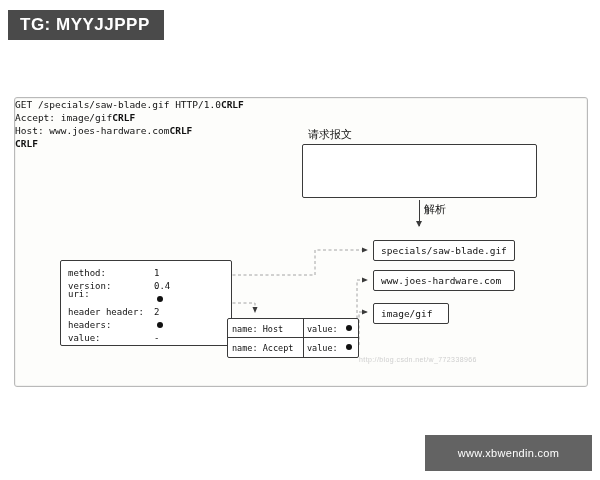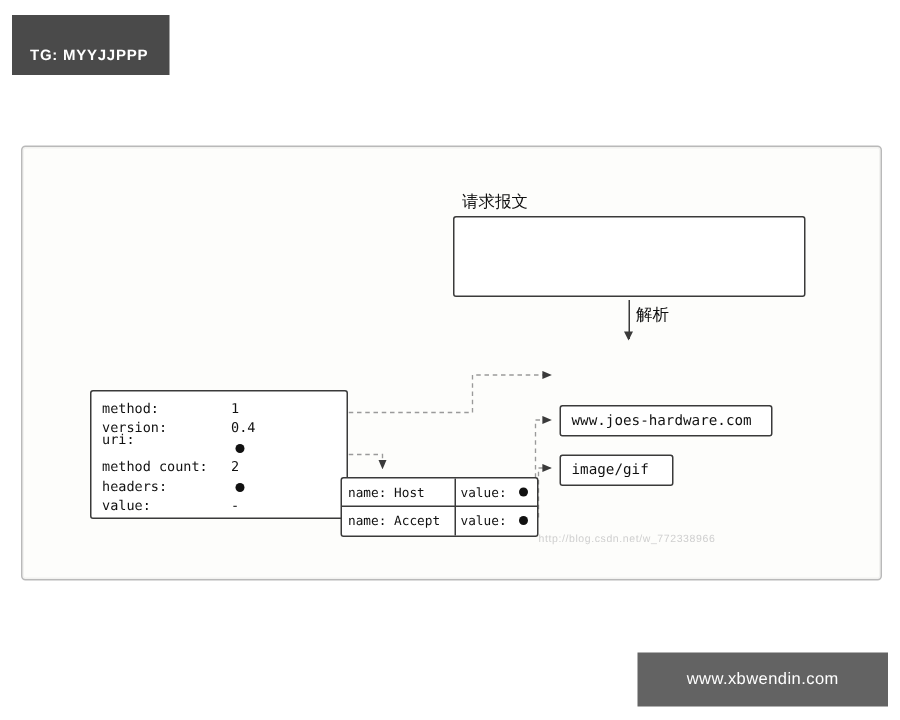--- a/index.html
+++ b/index.html
@@ -21,23 +21,23 @@
     height: 480px;
   }
 
   
   .tg-badge {
     position: absolute;
     left: 8px;
     top: 10px;
     background: #4a4a4a;
     color: #ffffff;
-    font-size: 10px;
+    font-size: 17px;
     font-weight: bold;
-    padding: 23px 14px 7px 12px;
+    padding: 6px 14px 7px 12px;
     letter-spacing: 0.5px;
     line-height: 1;
   }
 
   
   .wm-badge {
     position: absolute;
     left: 425px;
     top: 435px;
     width: 167px;
@@ -257,35 +257,39 @@
 
         <path d="M146,205 L240,205 L240,214" stroke="#9a9a9a" stroke-width="0.9" fill="none" stroke-dasharray="3,2.5" marker-end="url(#ah)"></path>
 
         <path d="M333,228 L342,228 L342,182 L352,182" stroke="#9a9a9a" stroke-width="0.9" fill="none" stroke-dasharray="3,2.5" marker-end="url(#ah)"></path>
 
         <path d="M333,247 L344,247 L344,214 L352,214" stroke="#9a9a9a" stroke-width="0.9" fill="none" stroke-dasharray="3,2.5" marker-end="url(#ah)"></path>
       </svg>
 
       <div class="lbl cjk" id="req-msg-title">请求报文</div>
       <div class="box" id="req-msg-box"></div>
+      <div class="mono" id="req-msg-text"><span>GET /specials/saw-blade.gif HTTP/1.0</span><span class="bold">CRLF</span>
+<span>Accept: image/gif</span><span class="bold">CRLF</span>
+<span>Host: www.joes-hardware.com</span><span class="bold">CRLF</span>
+<span class="bold">CRLF</span></div>
 
       <div class="lbl cjk" id="parse-label">解析</div>
       <div class="v-arrow" style="left:404px; top:102px; height:26px;"></div>
 
       <div class="box" id="decoded-box">
         <div class="field-row" style="top:7px;">method:</div>
         <div class="field-val" style="top:7px;">1</div>
 
         <div class="field-row" style="top:20px;">version:</div>
         <div class="field-val" style="top:20px;">0.4</div>
 
         <div class="field-row" style="top:28px;text-align:right;">uri:</div>
         <div class="dot" style="left:96px; top:35px;"></div>
 
-        <div class="field-row" style="top:46px;">method count:</div>
+        <div class="field-row" style="top:46px;">header header:</div>
         <div class="field-val" style="top:46px;">2</div>
 
         <div class="field-row" style="top:59px;">headers:</div>
         <div class="dot" style="left:96px; top:61px;"></div>
 
         <div class="field-row" style="top:72px;">value:</div>
         <div class="field-val" style="top:72px;">-</div>
       </div>
 
       <div class="box" id="nv-table">
@@ -294,20 +298,21 @@
 
         <div class="nv-cell" style="left:4px; top:5px;">name: Host</div>
         <div class="nv-cell" style="left:79px; top:5px;">value:</div>
         <div class="dot" style="left:118px; top:6px;"></div>
 
         <div class="nv-cell" style="left:4px; top:24px;">name: Accept</div>
         <div class="nv-cell" style="left:79px; top:24px;">value:</div>
         <div class="dot" style="left:118px; top:25px;"></div>
       </div>
 
+      <div class="res-box" id="res-uri">specials/saw-blade.gif</div>
       <div class="res-box" id="res-host">www.joes-hardware.com</div>
       <div class="res-box" id="res-type">image/gif</div>
 
       <div id="scan-watermark">http://blog.csdn.net/w_772338966</div>
     </div>
   </div>
 
   <div class="wm-badge">www.xbwendin.com</div>
 </div>
 

